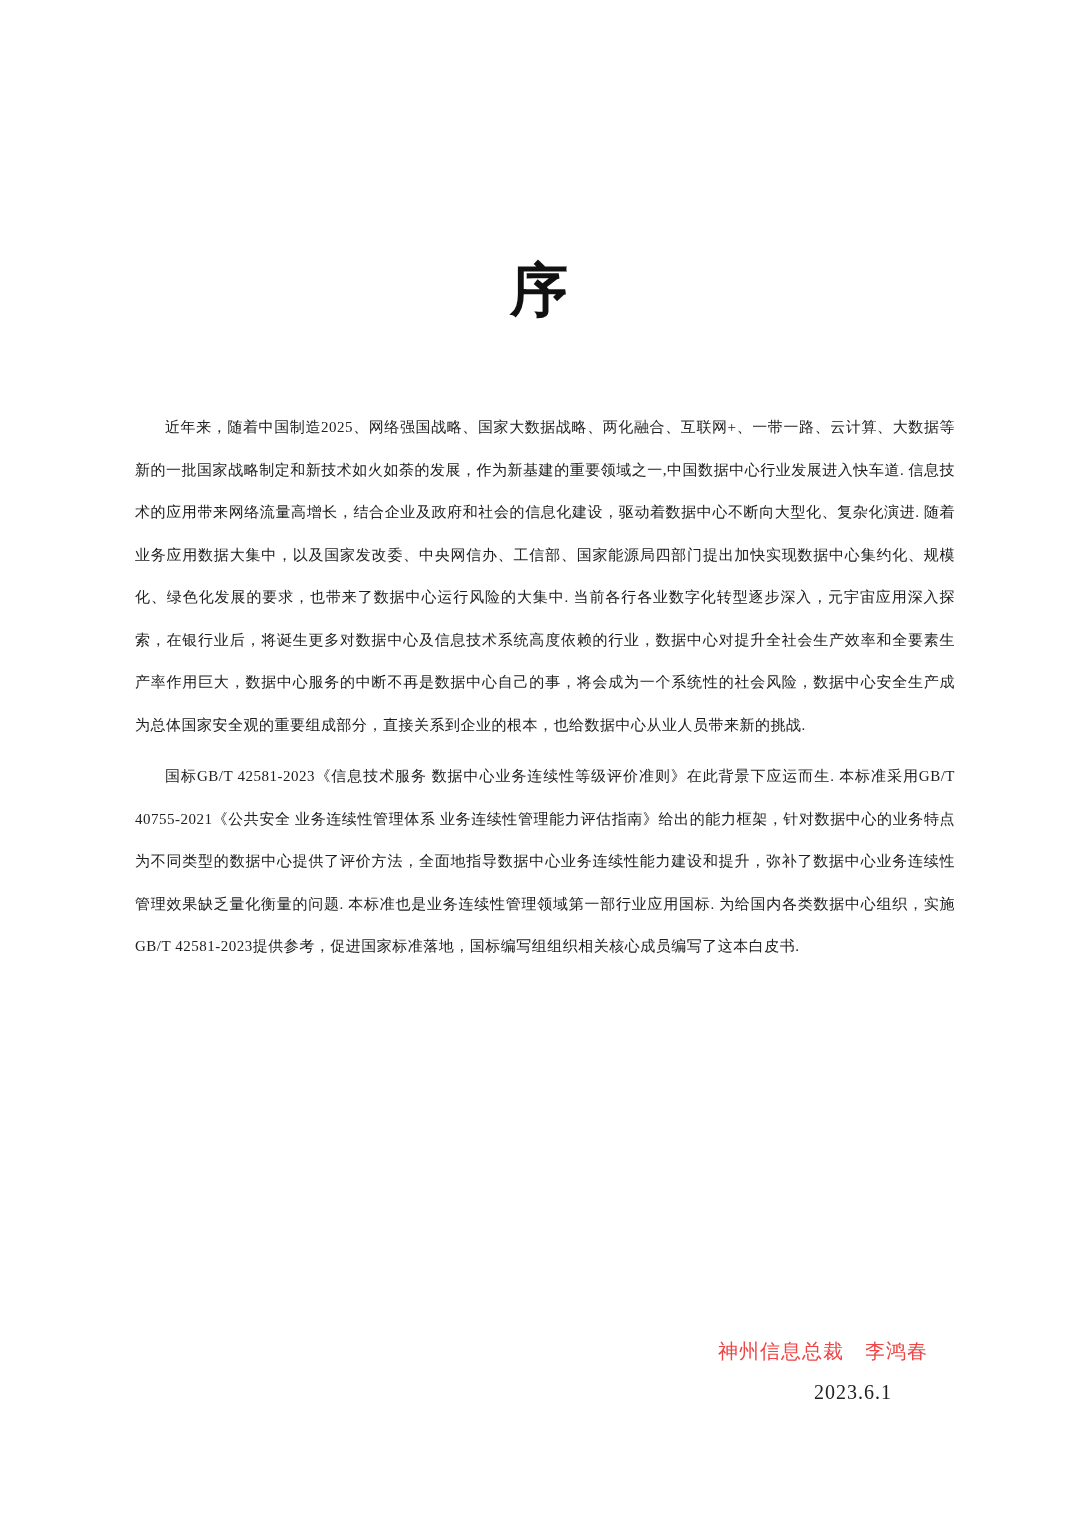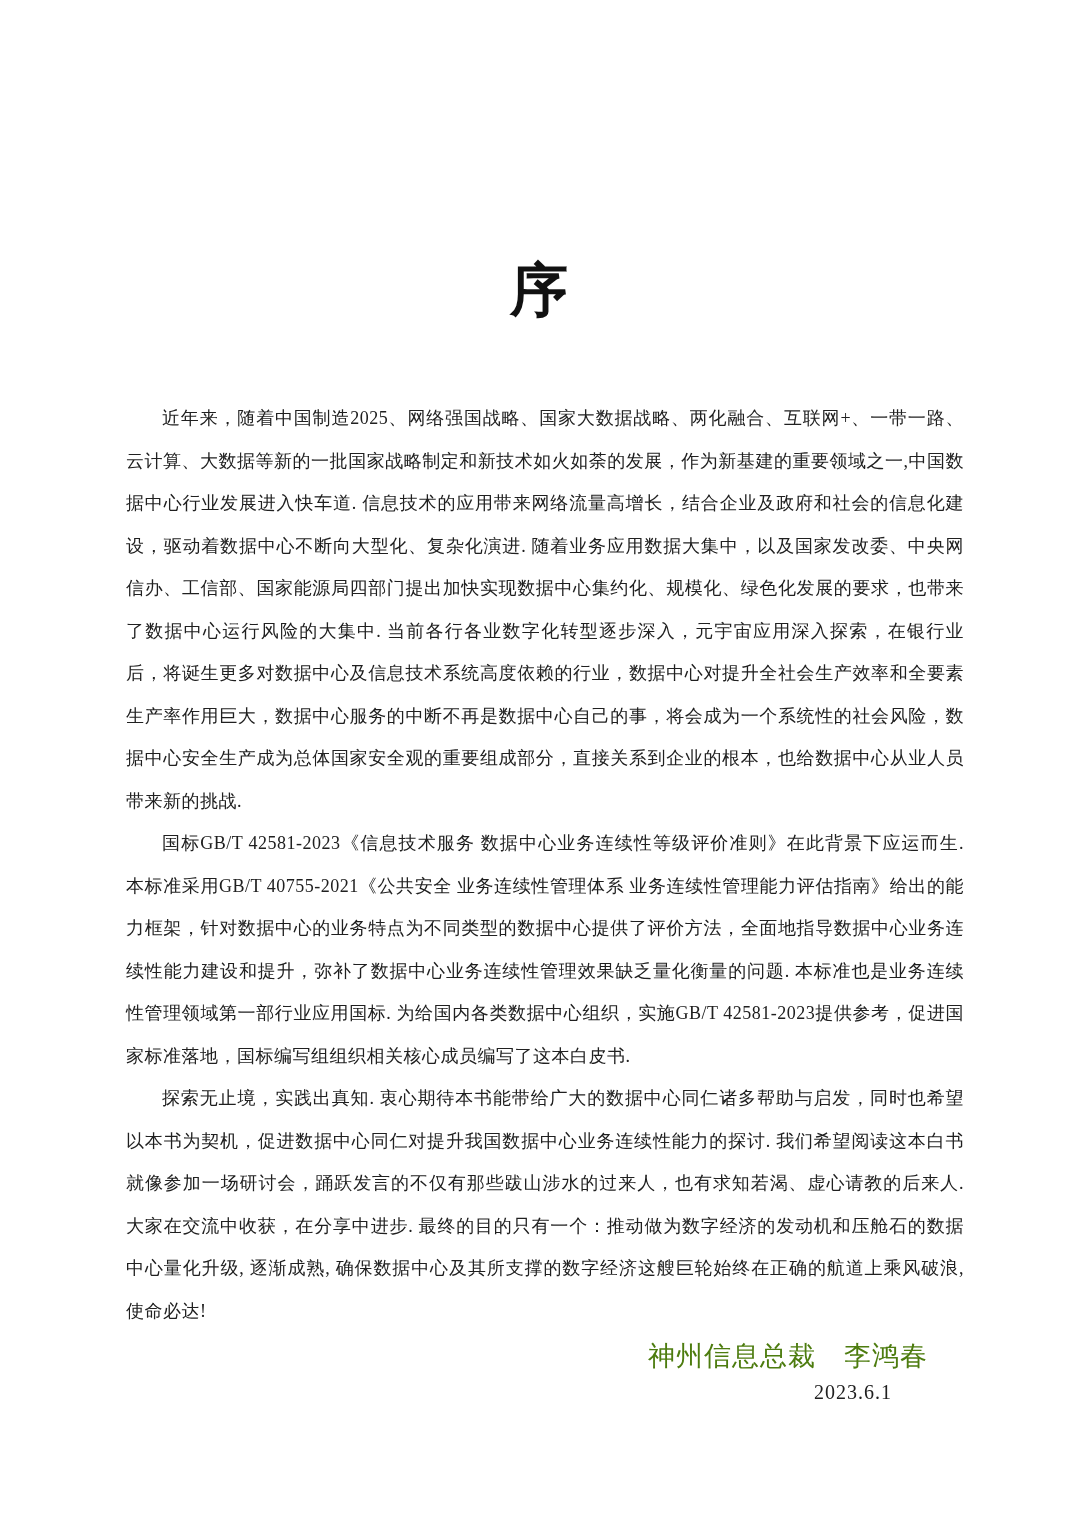--- a/index.html
+++ b/index.html
@@ -29,55 +29,54 @@
     letter-spacing: 2px;
     color: #111111;
   }
   .content {
     position: absolute;
     top: 397px;
     left: 126px;
     width: 838px;
   }
   .para {
-    margin: 0;
-    font-size: 18px;
+    margin: 9px;
+    font-size: 15px;
     line-height: 42.5px;
     text-align: justify;
     text-justify: inter-character;
     text-indent: 2em;
     letter-spacing: 0.5px;
     color: #202020;
   }
   .signature {
     position: absolute;
     top: 1338px;
     right: 152px;
-    font-size: 27px;
+    font-size: 20px;
     letter-spacing: 1px;
-    color: #4d7c0f;
+    color: #ef4444;
     text-align: right;
   }
   .date {
     position: absolute;
     top: 1381px;
     right: 188px;
     font-size: 20px;
     letter-spacing: 1px;
     color: #202020;
   }
 </style>
 </head>
 <body>
 
 <div class="page">
   <h1 class="title">序</h1>
 
   <div class="content">
       <p class="para">近年来，随着中国制造2025、网络强国战略、国家大数据战略、两化融合、互联网+、一带一路、云计算、大数据等新的一批国家战略制定和新技术如火如荼的发展，作为新基建的重要领域之一,中国数据中心行业发展进入快车道. 信息技术的应用带来网络流量高增长，结合企业及政府和社会的信息化建设，驱动着数据中心不断向大型化、复杂化演进. 随着业务应用数据大集中，以及国家发改委、中央网信办、工信部、国家能源局四部门提出加快实现数据中心集约化、规模化、绿色化发展的要求，也带来了数据中心运行风险的大集中. 当前各行各业数字化转型逐步深入，元宇宙应用深入探索，在银行业后，将诞生更多对数据中心及信息技术系统高度依赖的行业，数据中心对提升全社会生产效率和全要素生产率作用巨大，数据中心服务的中断不再是数据中心自己的事，将会成为一个系统性的社会风险，数据中心安全生产成为总体国家安全观的重要组成部分，直接关系到企业的根本，也给数据中心从业人员带来新的挑战.</p>
       <p class="para">国标GB/T 42581-2023《信息技术服务 数据中心业务连续性等级评价准则》在此背景下应运而生. 本标准采用GB/T 40755-2021《公共安全 业务连续性管理体系 业务连续性管理能力评估指南》给出的能力框架，针对数据中心的业务特点为不同类型的数据中心提供了评价方法，全面地指导数据中心业务连续性能力建设和提升，弥补了数据中心业务连续性管理效果缺乏量化衡量的问题. 本标准也是业务连续性管理领域第一部行业应用国标. 为给国内各类数据中心组织，实施GB/T 42581-2023提供参考，促进国家标准落地，国标编写组组织相关核心成员编写了这本白皮书.</p>
-      <p class="para">探索无止境，实践出真知. 衷心期待本书能带给广大的数据中心同仁诸多帮助与启发，同时也希望以本书为契机，促进数据中心同仁对提升我国数据中心业务连续性能力的探讨. 我们希望阅读这本白书就像参加一场研讨会，踊跃发言的不仅有那些跋山涉水的过来人，也有求知若渴、虚心请教的后来人. 大家在交流中收获，在分享中进步. 最终的目的只有一个：推动做为数字经济的发动机和压舱石的数据中心量化升级, 逐渐成熟, 确保数据中心及其所支撑的数字经济这艘巨轮始终在正确的航道上乘风破浪, 使命必达!</p>
     </div>
 
   <div class="signature">神州信息总裁　李鸿春</div>
 
   <div class="date">2023.6.1</div>
 </div>
 
 </body></html>

